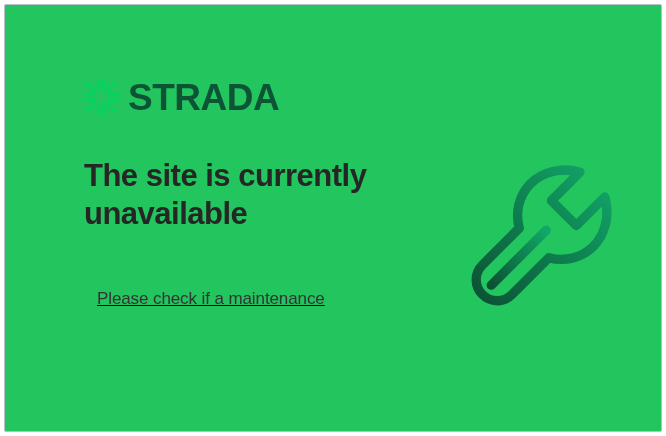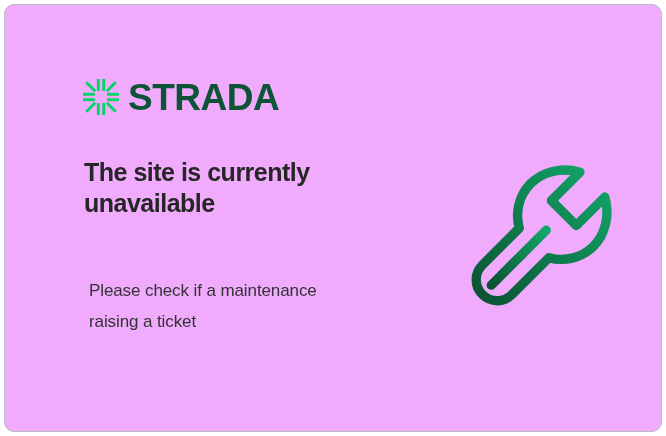--- a/index.html
+++ b/index.html
@@ -24,23 +24,23 @@
   }
 
   
   .card {
     position: absolute;
     left: 4px;
     top: 4px;
     width: 658px;
     height: 428px;
     box-sizing: border-box;
-    background: #f0abfc;
+    background: #22c55e;
     border: 1px solid #b9bdc8;
-    border-radius: 10px;
+    border-radius: 2px;
     overflow: hidden;
   }
 
   
   .brand {
     position: absolute;
     left: 78px;
     top: 70px;
     height: 44px;
     display: flex;
@@ -63,34 +63,35 @@
     display: block;
   }
 
   
   .headline {
     position: absolute;
     left: 79px;
     top: 152px;
     width: 340px;
     margin: 0;
-    font-size: 25px;
+    font-size: 31px;
     line-height: 1.23;
     font-weight: bold;
     letter-spacing: -0.5px;
     color: #262626;
   }
 
   
   .body-copy {
     position: absolute;
     left: 80px;
     top: 266px;
     width: 330px;
-    margin: 4px;
+    margin: 12px;
+    text-decoration: underline;
   }
   .body-line {
     display: block;
     font-size: 17px;
     line-height: 31px;
     color: #333333;
     letter-spacing: -0.1px;
     white-space: nowrap;
   }
 
@@ -132,21 +133,20 @@
           </g>
         </g>
       </svg>
       <span class="brand-word">STRADA</span>
     </div>
 
     <h1 class="headline">The site is currently unavailable</h1>
 
     <div class="body-copy">
       <span class="body-line">Please check if a maintenance</span>
-      <span class="body-line">raising a ticket</span>
     </div>
 
     <svg class="wrench" viewBox="0 0 160 160" aria-hidden="true">
       <defs>
         <linearGradient id="wrenchGrad" x1="0" y1="1" x2="1" y2="0">
           <stop offset="0%" stop-color="#0b5133"></stop>
           <stop offset="45%" stop-color="#0e7a4c"></stop>
           <stop offset="100%" stop-color="#12a76a"></stop>
         </linearGradient>
       </defs>

